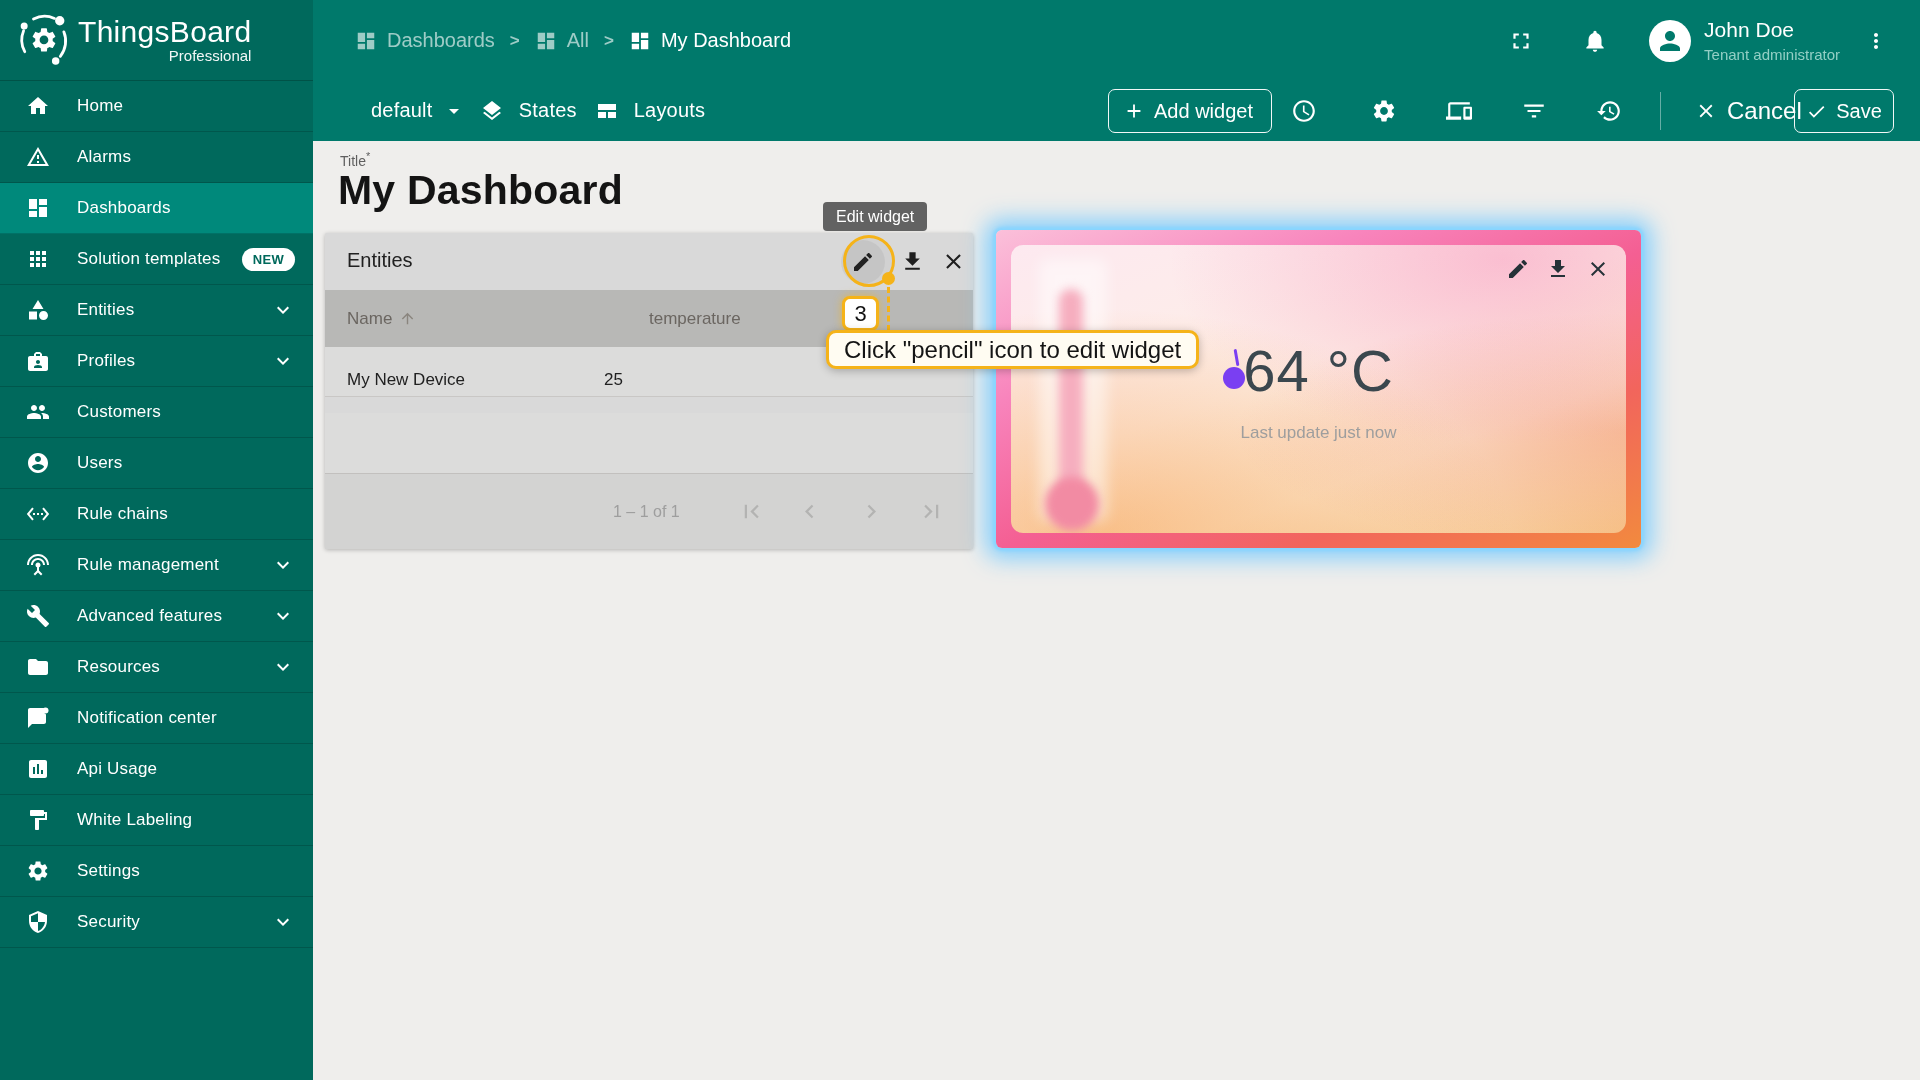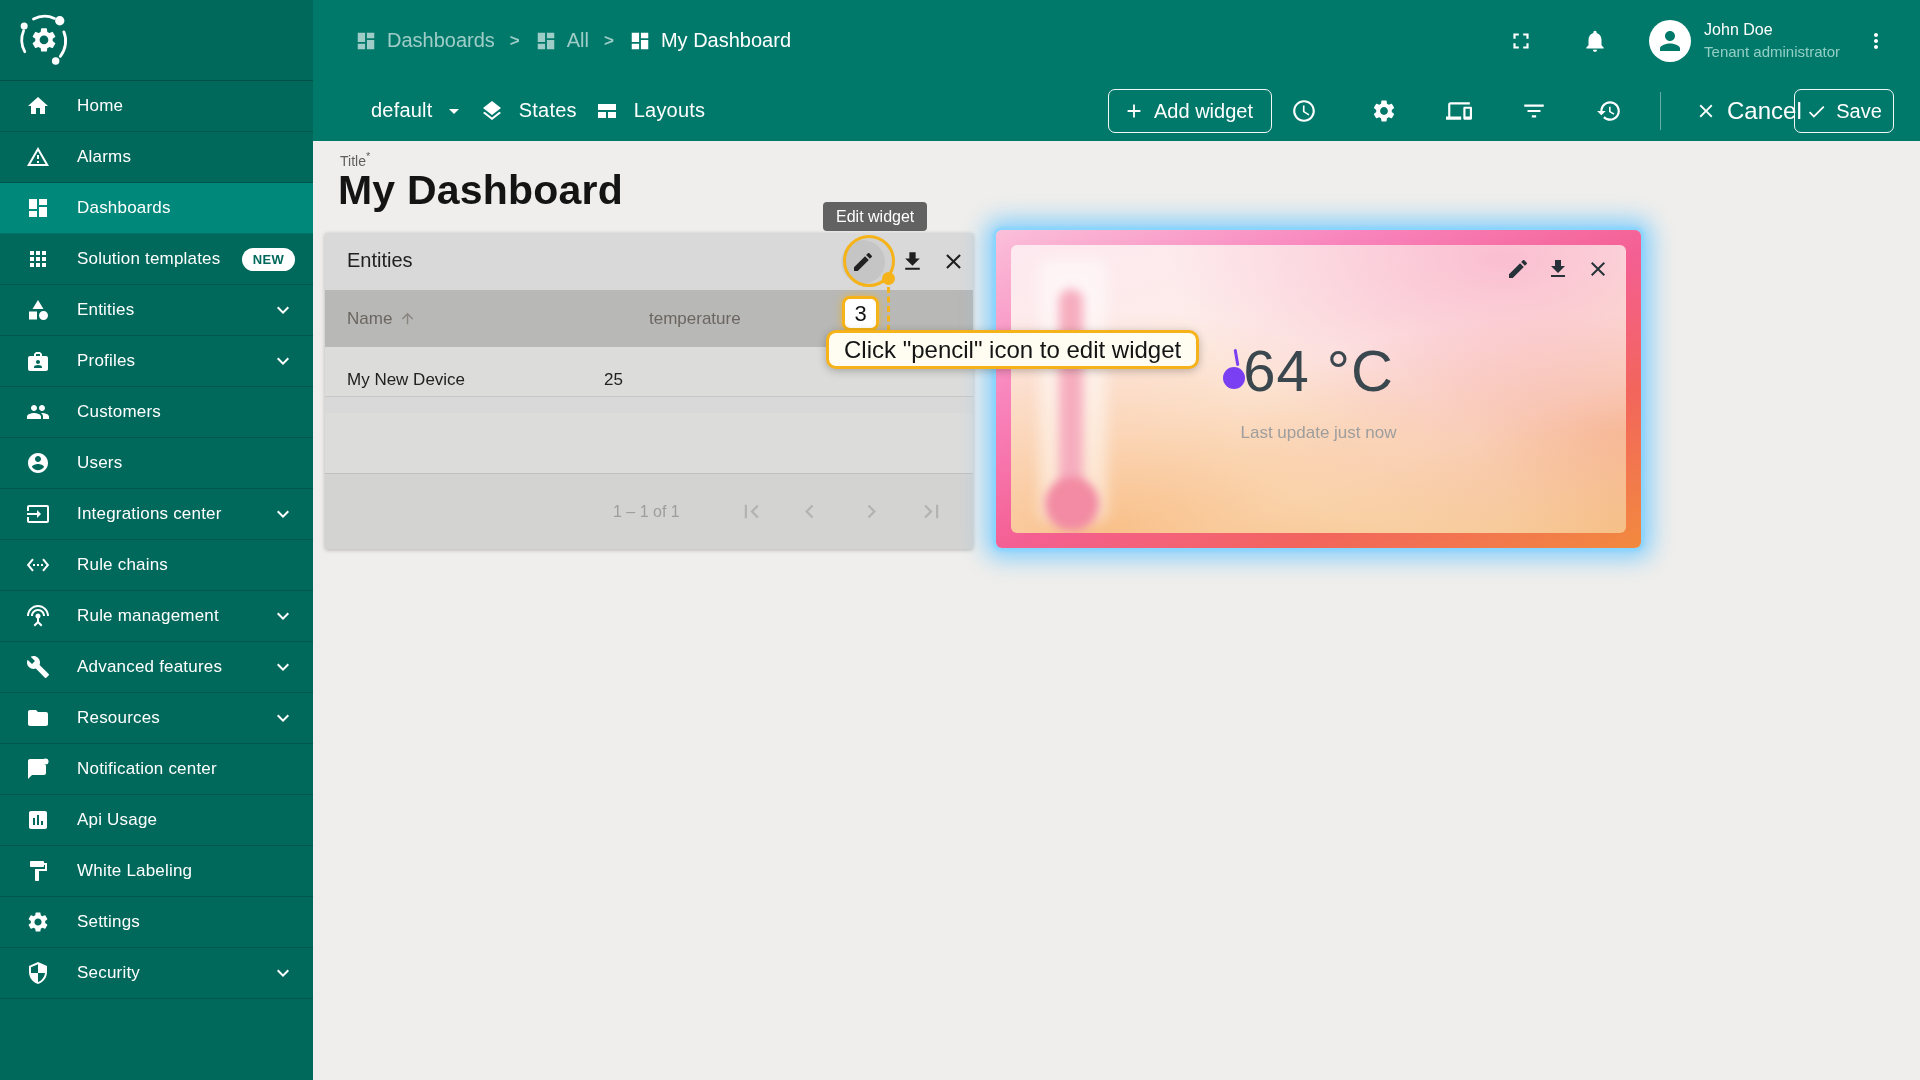--- a/index.html
+++ b/index.html
@@ -30,21 +30,21 @@
   .crumb { display:flex; align-items:center; gap:10px; color:rgba(255,255,255,0.62); font-size:20px; cursor:pointer; }
   .crumb .ic { width:22px; height:22px; }
   .crumb.active { color:#fff; cursor:default; }
   .crumb-sep { color:rgba(255,255,255,0.62); font-size:17px; font-weight:bold; }
   .topbar-right { position:absolute; right:0; top:0; height:81px; display:flex; align-items:center; }
   .tb-round { width:44px; height:44px; border-radius:50%; display:flex; align-items:center; justify-content:center; color:#fff; cursor:pointer; }
   .tb-round .ic { width:26px; height:26px; }
   .avatar { width:42px; height:42px; border-radius:50%; background:#fff; display:flex; align-items:center; justify-content:center; margin-left:16px; cursor:pointer; }
   .avatar .ic { width:30px; height:30px; color:#00796B; }
   .user-block { margin-left:13px; margin-right:14px; line-height:1.25; cursor:pointer; }
-  .user-name { color:#fff; font-size:16px; }
+  .user-name { color:#fff; font-size:21px; }
   .user-role { color:#93cfc5; font-size:15px; margin-top:3px; }
   .more-btn { margin-right:22px; }
   .more-btn .ic { width:24px; height:24px; }
   .fullscreen-btn { margin-right:30px; }
   .bell-btn { margin-right:16px; }
 
   
   .toolbar { position:absolute; left:313px; top:81px; right:0; height:60px; background:#00796B; z-index:2; }
   .toolbar .abs { position:absolute; top:0; height:60px; display:flex; align-items:center; color:#fff; }
   .tb-text { font-size:20px; font-weight:500; letter-spacing:0.2px; cursor:pointer; }
@@ -85,21 +85,21 @@
   .ew-empty { position:absolute; left:0; top:180px; width:100%; height:60px; background:#dcdcdb; }
   .ew-pager { position:absolute; left:0; top:240px; width:100%; height:76px; background:#d3d3d2; border-top:1px solid #c2c0be; }
   .pager-label { position:absolute; left:288px; top:0; height:76px; display:flex; align-items:center; font-size:16px; color:#9e9e9e; }
   .pager-btn { position:absolute; top:24px; width:28px; height:28px; color:#b3b3b2; }
   .pager-btn .ic { width:27px; height:27px; }
 
   
   .temp-frame { position:absolute; left:683px; top:89px; width:645px; height:318px; border-radius:6px; z-index:5;
     background:linear-gradient(155deg,#fbc0da 0%,#f884bc 28%,#f45f93 52%,#f2655c 74%,#f28a3e 100%);
     box-shadow:0 0 3px 3px rgba(135,213,255,0.95), 0 0 22px 11px rgba(110,200,255,0.8); }
-  .temp-card { position:absolute; left:15px; top:15px; right:15px; bottom:15px; overflow:hidden; border-radius:6px;
+  .temp-card { position:absolute; left:15px; top:15px; right:15px; bottom:15px; overflow:hidden; border-radius:12px;
     background:
       radial-gradient(ellipse at 80% 5%, rgba(246,120,175,0.40), transparent 48%),
       radial-gradient(ellipse at 100% 65%, rgba(240,95,70,0.28), transparent 45%),
       radial-gradient(ellipse at 15% 100%, rgba(246,150,60,0.50), transparent 55%),
       linear-gradient(160deg,#fde9f0 0%,#fdeee6 45%,#fbe7cf 70%,#f6c489 100%); }
   .thermo-panel { position:absolute; left:28px; top:14px; width:68px; height:262px; background:rgba(255,255,255,0.5); border-radius:8px; filter:blur(7px); }
   .thermo-tube { position:absolute; left:48px; top:44px; width:24px; height:210px; background:#f6aebf; border-radius:12px; filter:blur(5px); }
   .thermo-bulb { position:absolute; left:34px; top:232px; width:54px; height:54px; background:#f28ba3; border-radius:50%; filter:blur(4px); }
   .temp-actions { position:absolute; right:16px; top:12px; display:flex; gap:16px; color:#263238; }
   .temp-actions .ic { width:24px; height:24px; cursor:pointer; }
@@ -130,20 +130,24 @@
             <path d="M15 6 A 21 21 0 0 1 33 5.5"></path>
             <path d="M7.5 34 A 21 21 0 0 1 6.5 16"></path>
             <path d="M41 17 A 21 21 0 0 1 38 38"></path>
           </g>
           <circle cx="37.5" cy="7.5" r="4" fill="#fff"></circle>
           <circle cx="7" cy="12" r="3" fill="#fff"></circle>
           <circle cx="34" cy="42" r="3.2" fill="#fff"></circle>
           <path fill="#fff" transform="translate(11.5,11.5) scale(1.04)" d="M19.14 12.94c.04-.3.06-.61.06-.94 0-.32-.02-.64-.07-.94l2.03-1.58c.18-.14.23-.41.12-.61l-1.92-3.32c-.12-.22-.37-.29-.59-.22l-2.39.96c-.5-.38-1.03-.7-1.62-.94l-.36-2.54c-.04-.24-.24-.41-.48-.41h-3.84c-.24 0-.43.17-.47.41l-.36 2.54c-.59.24-1.13.57-1.62.94l-2.39-.96c-.22-.08-.47 0-.59.22L2.74 8.87c-.12.21-.08.47.12.61l2.03 1.58c-.05.3-.09.63-.09.94s.02.64.07.94l-2.03 1.58c-.18.14-.23.41-.12.61l1.92 3.32c.12.22.37.29.59.22l2.39-.96c.5.38 1.03.7 1.62.94l.36 2.54c.05.24.24.41.48.41h3.84c.24 0 .44-.17.47-.41l.36-2.54c.59-.24 1.13-.56 1.62-.94l2.39.96c.22.08.47 0 .59-.22l1.92-3.32c.12-.22.07-.47-.12-.61l-2.01-1.58zM12 15.6c-1.98 0-3.6-1.62-3.6-3.6s1.62-3.6 3.6-3.6 3.6 1.62 3.6 3.6-1.62 3.6-3.6 3.6z"></path>
         </svg>
       </span>
+      <div class="logo-text">
+        <div class="logo-name">ThingsBoard</div>
+        <div class="logo-edition">Professional</div>
+      </div>
     </div>
 
     <nav class="nav">
       <div class="nav-item">
         <span class="ic">
             <svg viewBox="0 0 24 24">
               <path d="M10 20v-6h4v6h5v-8h3L12 3 2 12h3v8z"></path>
             </svg>
           </span>
         <span class="nav-label">Home</span>
@@ -207,33 +211,20 @@
           </span>
         <span class="nav-label">Customers</span>
       </div>
       <div class="nav-item">
         <span class="ic">
             <svg viewBox="0 0 24 24">
               <path d="M12 2C6.48 2 2 6.48 2 12s4.48 10 10 10 10-4.48 10-10S17.52 2 12 2zm0 3c1.66 0 3 1.34 3 3s-1.34 3-3 3-3-1.34-3-3 1.34-3 3-3zm0 14.2c-2.5 0-4.71-1.28-6-3.22.03-1.99 4-3.08 6-3.08 1.99 0 5.97 1.09 6 3.08-1.29 1.94-3.5 3.22-6 3.22z"></path>
             </svg>
           </span>
         <span class="nav-label">Users</span>
-      </div>
-      <div class="nav-item">
-        <span class="ic">
-            <svg viewBox="0 0 24 24">
-              <path d="M21 3.01H3c-1.1 0-2 .9-2 2V9h2V4.99h18v14.03H3V15H1v4.01c0 1.1.9 1.98 2 1.98h18c1.1 0 2-.88 2-1.98v-14c0-1.11-.9-2-2-2zM11 16l4-4-4-4v3H1v2h10v3z"></path>
-            </svg>
-          </span>
-        <span class="nav-label">Integrations center</span>
-        <span class="ic nav-chevron">
-            <svg viewBox="0 0 24 24">
-              <path d="M16.59 8.59L12 13.17 7.41 8.59 6 10l6 6 6-6z"></path>
-            </svg>
-          </span>
       </div>
       <div class="nav-item">
         <span class="ic">
             <svg viewBox="0 0 24 24">
               <path d="M7.77 6.76L6.23 5.48.82 12l5.41 6.52 1.54-1.28L3.42 12l4.35-5.24zM7 13h2v-2H7v2zm10-2h-2v2h2v-2zm-6 2h2v-2h-2v2zm6.77-7.52l-1.54 1.28L20.58 12l-4.35 5.24 1.54 1.28L23.18 12l-5.41-6.52z"></path>
             </svg>
           </span>
         <span class="nav-label">Rule chains</span>
       </div>
       <div class="nav-item">

